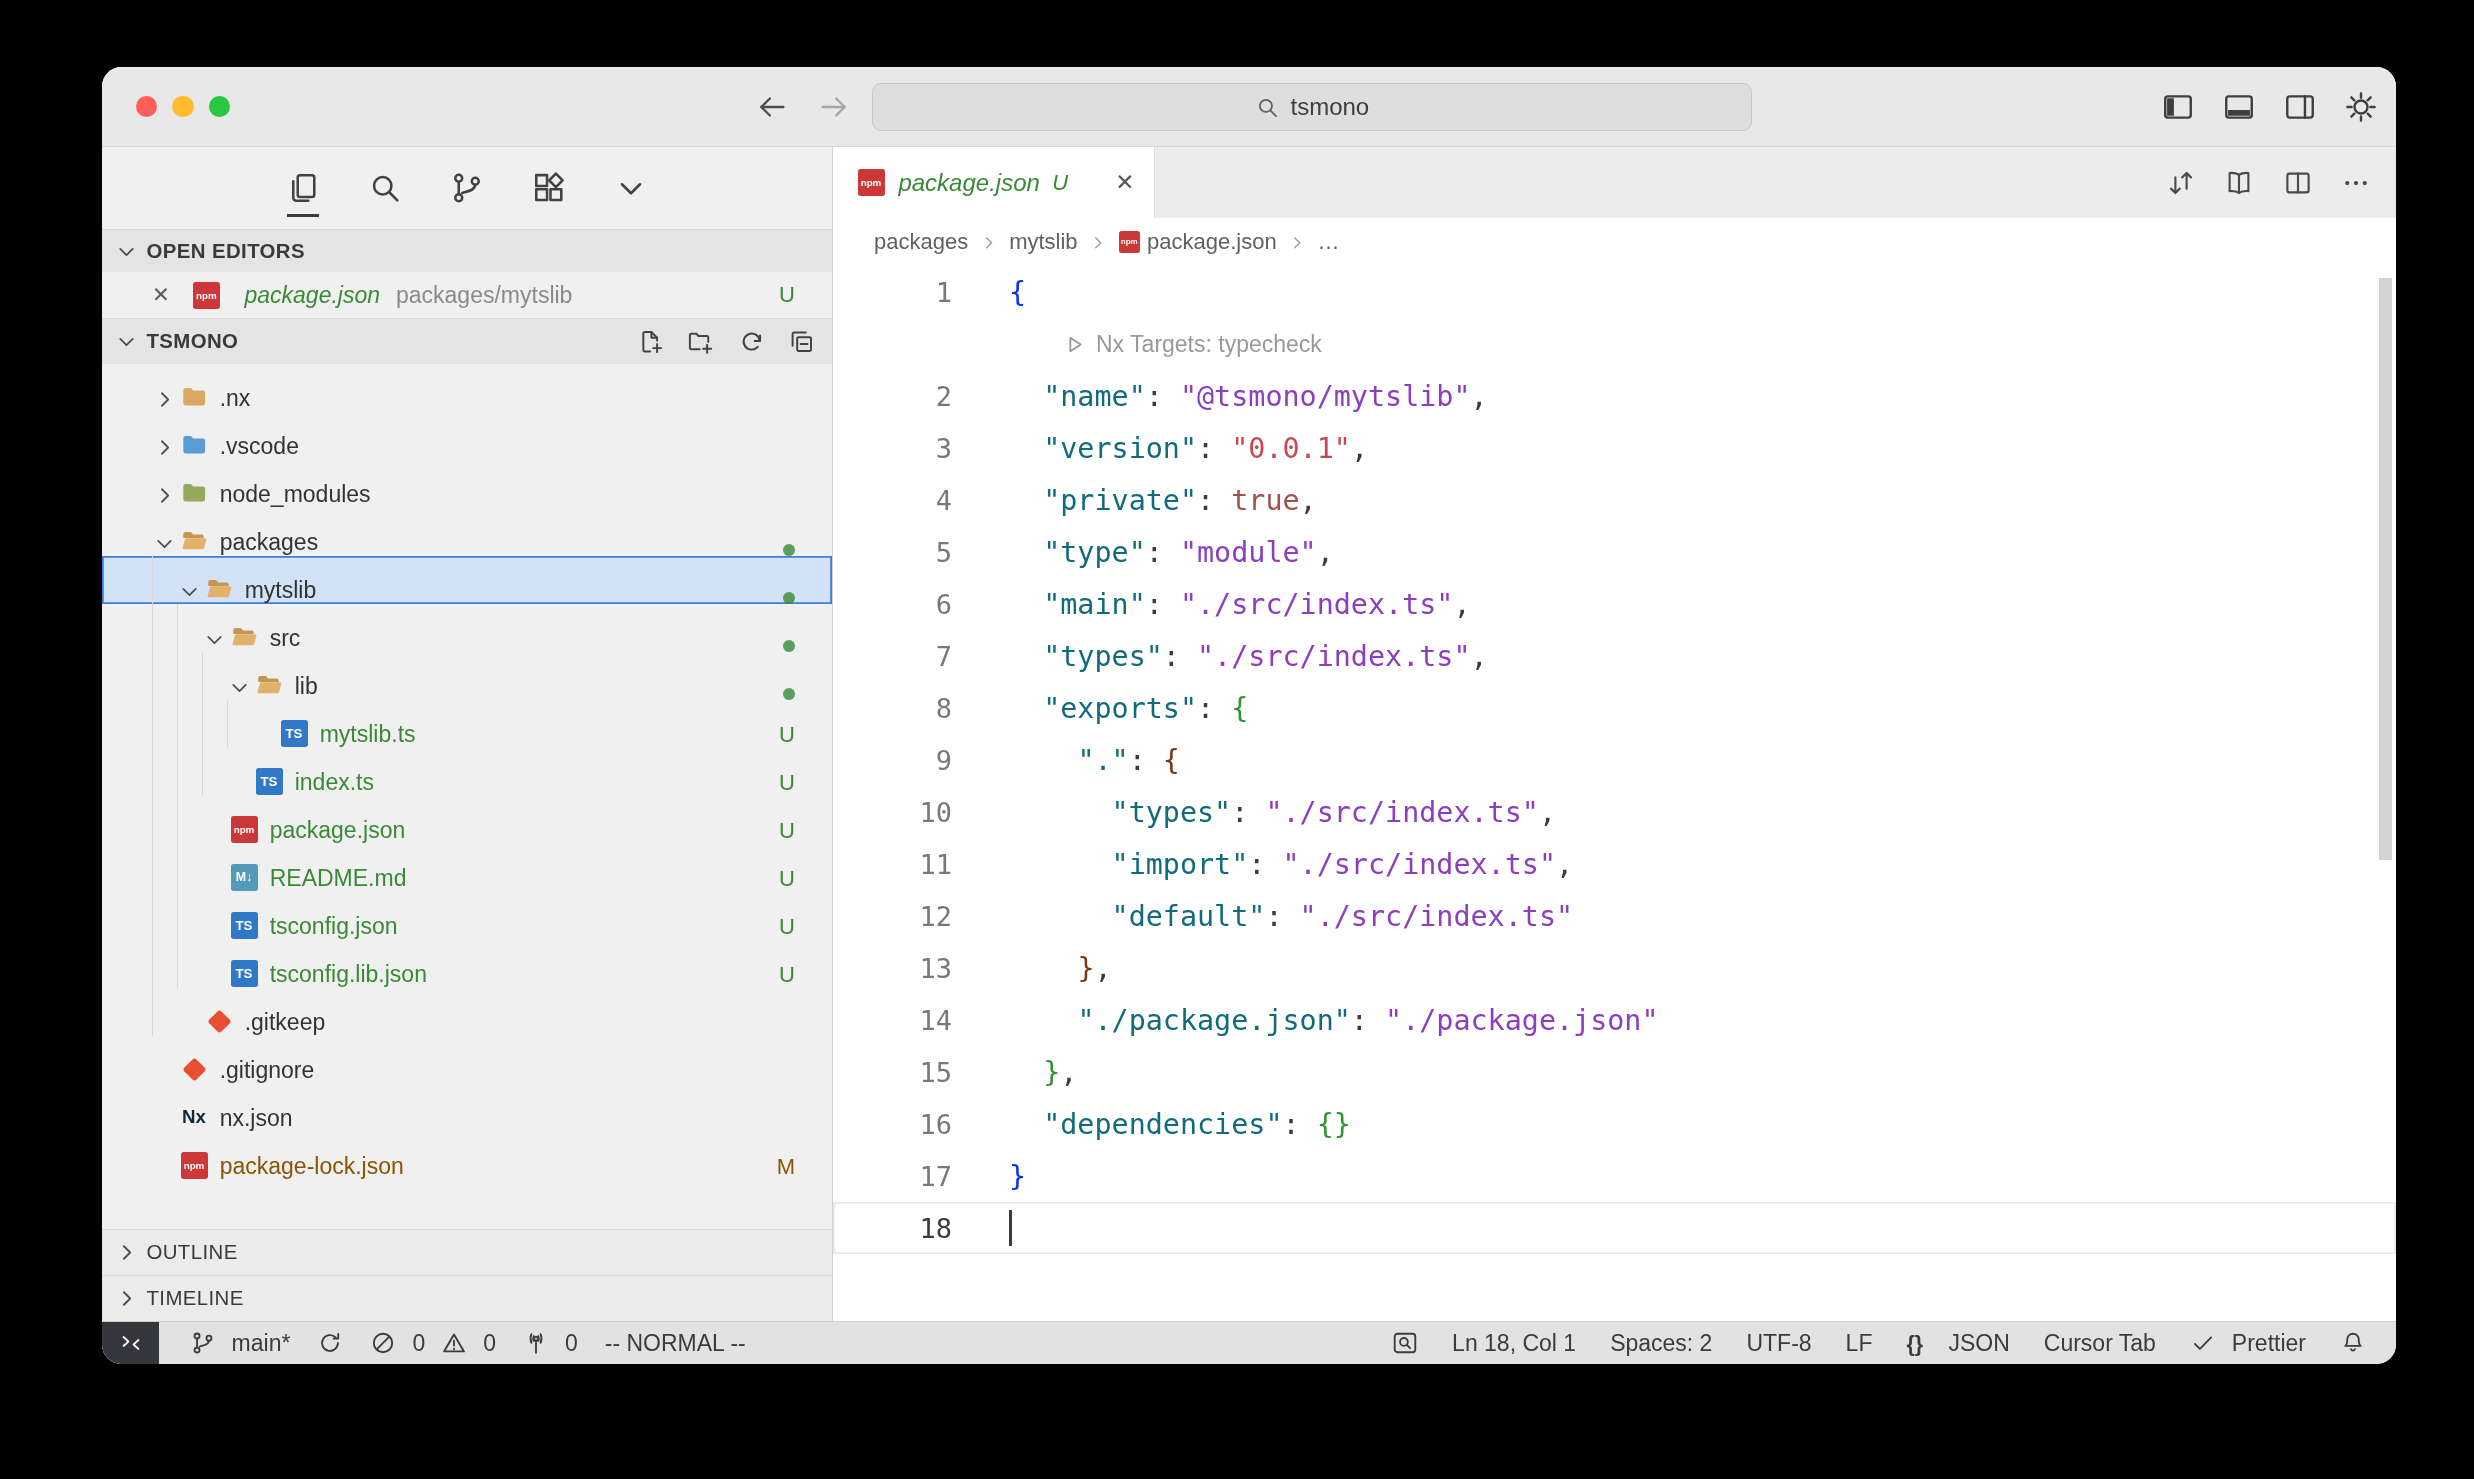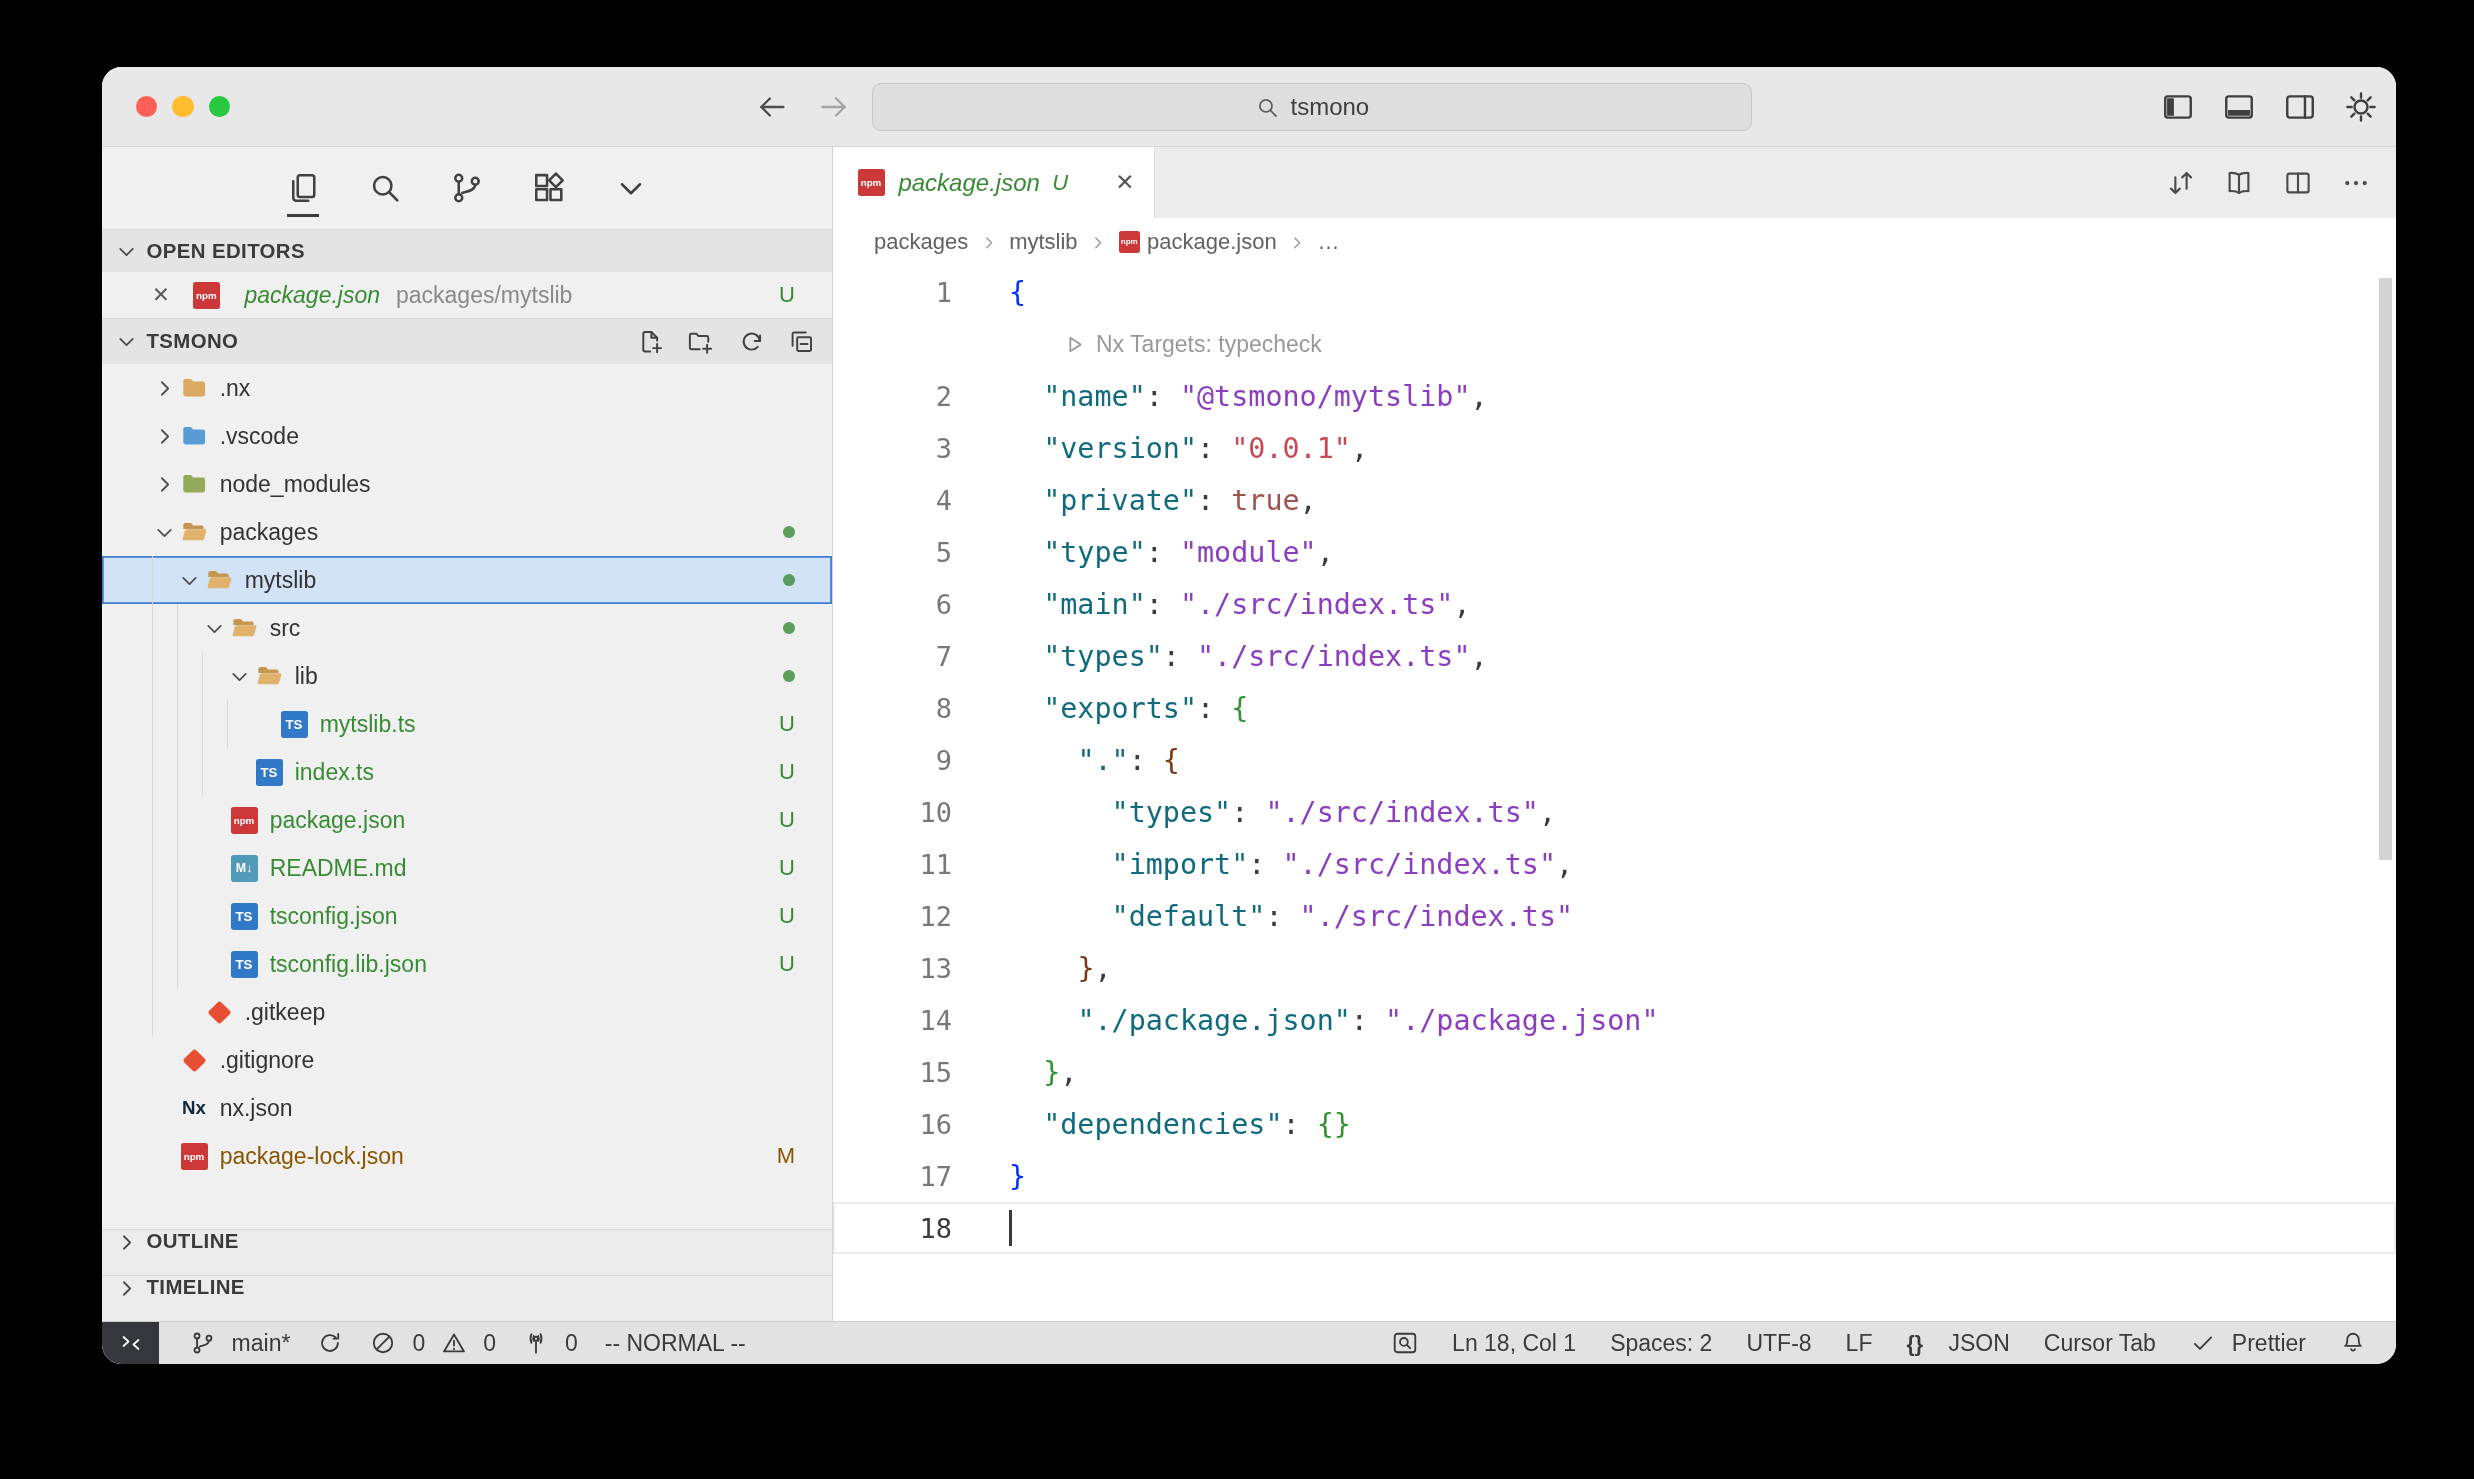--- a/index.html
+++ b/index.html
@@ -51,40 +51,40 @@
   .hdr-actions { margin-left:auto; display:flex; align-items:center; gap:23px; }
   .hdr-actions .icbtn { width:27.6px; height:27.6px; color:#424242; }
 
   .oe-item { height:46px; flex:none; display:flex; align-items:center; padding:0 37px 0 50px;
              font-size:23px; color:#333; gap:12.4px; }
   .oe-close { color:#5c5c5c; font-size:21.3px; width:27px; flex:none; }
   .oe-label { font-style:italic; color:var(--badge-u); }
   .oe-detail { color:#8a8a8a; font-size:23px; margin-left:3.6px; }
 
   .tree { flex:none; }
-  .trow { height:48px; display:flex; align-items:center; font-size:23px; color:#333;
+  .trow { height:48px; display:flex; align-items:flex-end; font-size:23px; color:#333;
           padding-right:37px; position:relative; }
   .trow.selected { background:var(--sel-bg); box-shadow:inset 0 0 0 1.8px var(--sel-border); }
   .guide { width:25px; align-self:stretch; flex:none; border-left:0.9px solid #d8d8d8; }
   .twisty { width:27px; height:25px; flex:none; color:#4f4f4f; }
   .twisty svg { width:25px; height:25px; }
   .ficon { width:30px; height:30px; flex:none; display:flex; align-items:center; justify-content:center; margin-right:10.7px; }
   .ficon svg { width:28.4px; height:28.4px; }
   .tlabel { white-space:nowrap; }
   .tlabel.untracked { color:var(--badge-u); }
   .tlabel.modified { color:var(--badge-m); }
   .badge { margin-left:auto; font-size:22px; }
   .badge.u { color:var(--badge-u); }
   .badge.m { color:var(--badge-m); }
   .dot { margin-left:auto; width:11.6px; height:11.6px; border-radius:50%; background:var(--dot); opacity:.8; }
 
   .bottom-secs { margin-top:auto; }
-  .bsec { height:46px; display:flex; padding:0 12.4px; gap:7.1px;
+  .bsec { height:46px; display:flex; align-items:center; padding:0 12.4px; gap:7.1px;
           border-top:0.9px solid #d8d8d8; background:#ebebeb;
-          font-weight:700; font-size:20.4px; color:#3a3a3a; letter-spacing:0.4px; }
+          font-weight:400; font-size:20.4px; color:#3a3a3a; letter-spacing:0.4px; }
 
   
   .fi { display:flex; align-items:center; justify-content:center; font-family:"Liberation Sans",sans-serif; }
   .fi-ts  { width:27px; height:27px; background:var(--c-ts); color:#fff; font-weight:700; font-size:13.3px; border-radius:2.7px; }
   .fi-npm { width:27px; height:27px; background:var(--c-npm); color:#fff; font-weight:700; font-size:9.8px; border-radius:2.7px; }
   .fi-md  { width:27px; height:27px; background:#519aba; color:#fff; font-weight:700; font-size:12.4px; border-radius:2.7px; }
   .fi-git { width:17px; height:17px; background:#e84e31; transform:rotate(45deg); border-radius:2.7px; }
   .fi-nx  { color:#12283e; font-weight:800; font-size:18.7px; }
 
   

